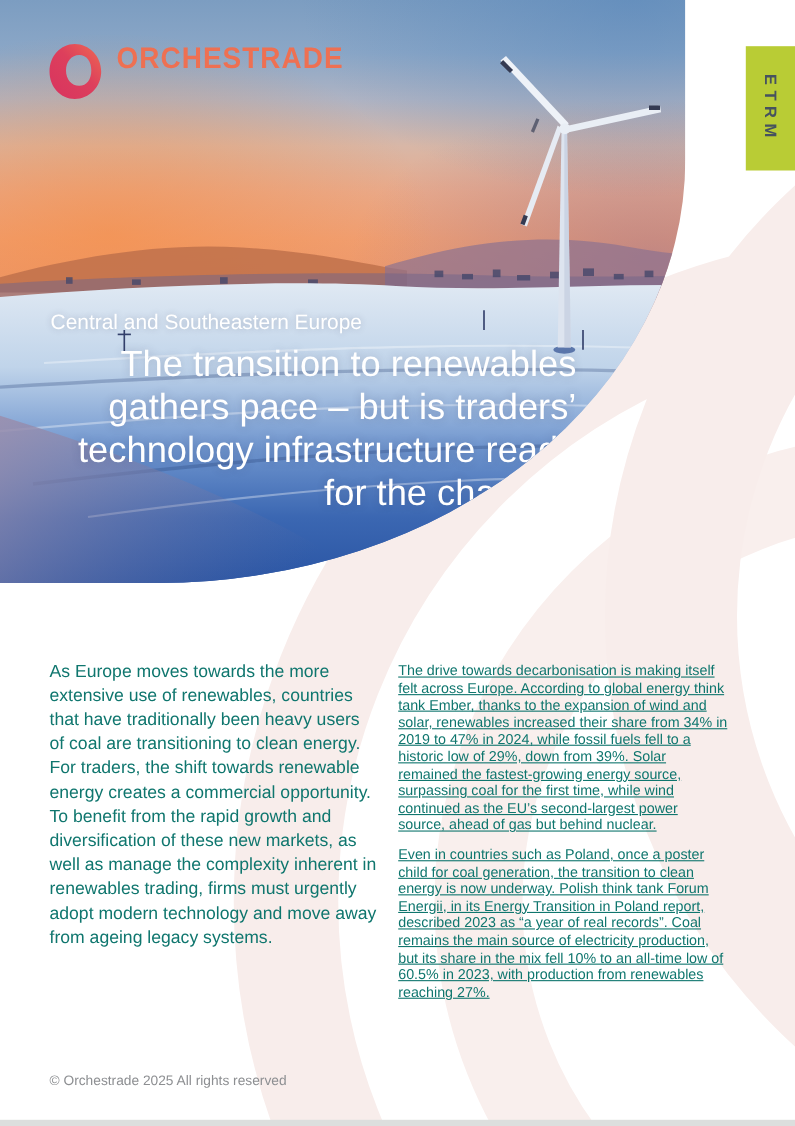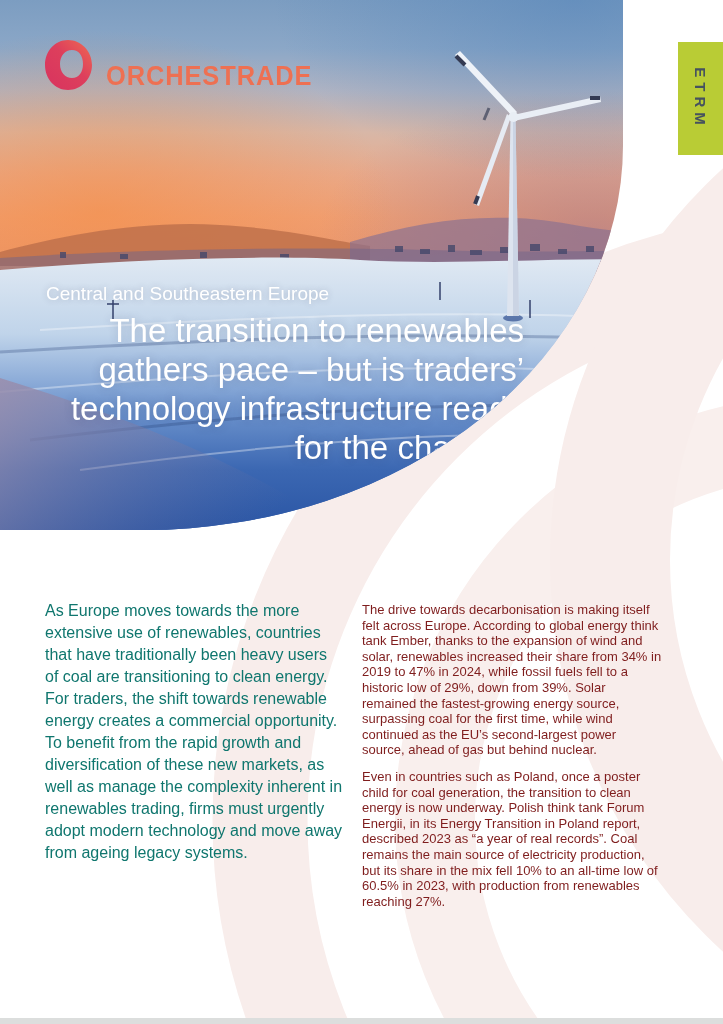--- a/index.html
+++ b/index.html
@@ -17,21 +17,21 @@
       radial-gradient(ellipse 420px 260px at 16% 40%, rgba(245,140,66,.55), rgba(245,140,66,0) 70%),
       radial-gradient(ellipse 500px 300px at 92% 0%, rgba(80,130,185,.50), rgba(80,130,185,0) 60%),
       radial-gradient(ellipse 420px 220px at 95% 44%, rgba(140,108,150,.45), rgba(140,108,150,0) 65%),
       linear-gradient(180deg,
         #7c9dc1 0%, #8ba7c7 9%, #aeb3c3 17%, #d8b7a7 25%,
         #e9aa8b 33%, #f0a074 41%, #ec9a70 47%, #dfa287 52%,
         #cfd9e8 58%, #b9cee6 66%, #7b9cd0 78%, #3c68b2 90%, #2a55a4 100%);
   }
   .hero-art{position:absolute;top:0;left:0;}
   
-  .logo{position:absolute;top:38px;left:44px;display:flex;align-items:flex-end;z-index:4;}
+  .logo{position:absolute;top:38px;left:44px;display:flex;align-items:flex-start;z-index:4;}
   .logo-word{
     margin-left:12px;color:#ee7052;font-weight:bold;font-size:27px;
     letter-spacing:1px;transform:scaleX(.94);transform-origin:left center;
     font-family:"Liberation Sans",sans-serif;
   }
   
   .kicker{
     position:absolute;left:46px;top:283px;z-index:4;color:#ffffff;
     font-size:19px;font-weight:400;text-shadow:0 0 6px rgba(60,60,90,.25);
   }
@@ -50,21 +50,21 @@
     transform:rotate(90deg);white-space:nowrap;color:#46525f;
     font-weight:bold;font-size:15px;letter-spacing:5px;
   }
   
   .col-left{
     position:absolute;left:45px;top:600px;width:298px;z-index:2;
     color:#0f766e;font-size:16px;line-height:22px;
   }
   .col-right{
     position:absolute;left:362px;top:602px;width:300px;z-index:2;
-    color:#7f1d1d;font-size:13px;line-height:15.6px;
+    color:#0f766e;font-size:13px;line-height:15.6px;text-decoration:underline;
   }
   .col-right p{margin:0 0 11px 0;}
   
   .footer{
     position:absolute;left:45px;top:975px;z-index:2;
     color:#8d8f92;font-size:12.5px;
   }
   .bottom-strip{
     position:absolute;left:0;bottom:0;width:723px;height:6px;
     background:#dcdedd;z-index:3;
@@ -180,14 +180,15 @@
   <div class="etrm-tab">
     <span>ETRM</span>
   </div>
 
   <div class="col-left">As Europe moves towards the more extensive use of renewables, countries that have traditionally been heavy users of coal are transitioning to clean energy. For traders, the shift towards renewable energy creates a commercial opportunity. To benefit from the rapid growth and diversification of these new markets, as well as manage the complexity inherent in renewables trading, firms must urgently adopt modern technology and move away from ageing legacy systems.</div>
   <div class="col-right">
     <p>The drive towards decarbonisation is making itself felt across Europe. According to global energy think tank Ember, thanks to the expansion of wind and solar, renewables increased their share from 34% in 2019 to 47% in 2024, while fossil fuels fell to a historic low of 29%, down from 39%. Solar remained the fastest-growing energy source, surpassing coal for the first time, while wind continued as the EU’s second-largest power source, ahead of gas but behind nuclear.</p>
     <p>Even in countries such as Poland, once a poster child for coal generation, the transition to clean energy is now underway. Polish think tank Forum Energii, in its Energy Transition in Poland report, described 2023 as “a year of real records”. Coal remains the main source of electricity production, but its share in the mix fell 10% to an all-time low of 60.5% in 2023, with production from renewables reaching 27%.</p>
   </div>
 
+  <div class="footer">© Orchestrade 2025  All rights reserved</div>
   <div class="bottom-strip"></div>
 </div>
 
 </body></html>

